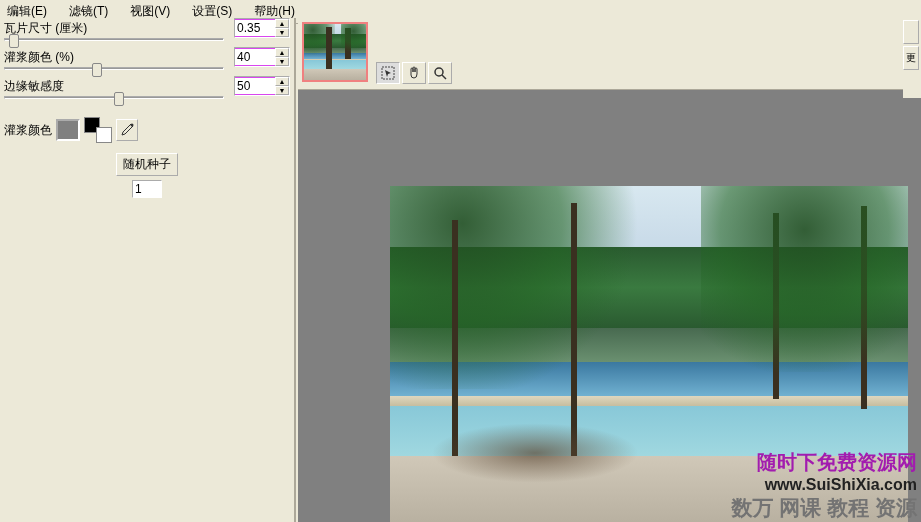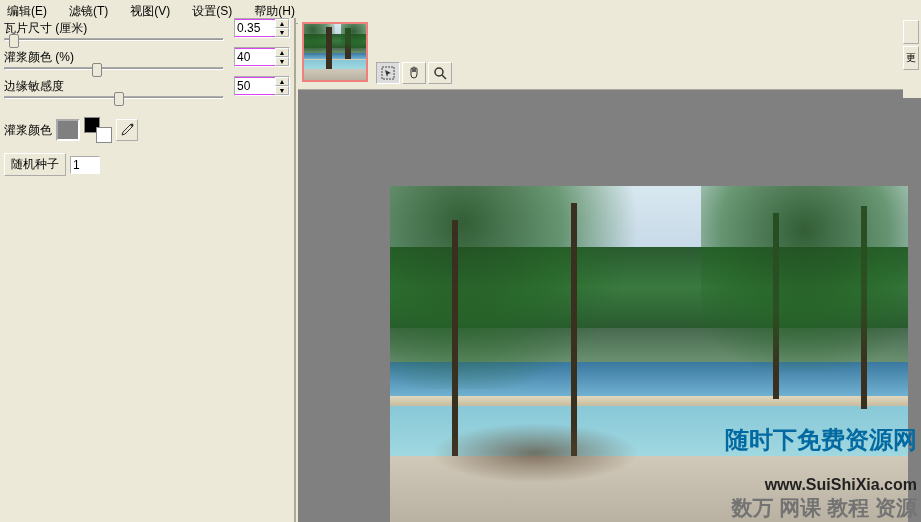--- a/index.html
+++ b/index.html
@@ -115,20 +115,21 @@
       border: 1px outset #fff;
       padding: 2px 6px;
       font-size: 12px;
       font-family: inherit;
       cursor: pointer;
     }
     .seed-row {
       display: flex;
       align-items: center;
       gap: 4px;
+      flex-direction: column;
     }
     .seed-input {
       width: 30px;
       border: 1px inset #fff;
       padding: 1px 2px;
       font-size: 12px;
     }
     .main-area {
       position: absolute;
       left: 298px;
@@ -198,22 +199,22 @@
       line-height: 22px;
       background: #ece9d8;
     }
     .watermark {
       position: absolute;
       right: 4px;
       bottom: 0px;
       text-align: right;
       pointer-events: none;
     }
-    .wm1 { font-size: 24px; font-weight: bold; color: #0369a1; font-family: "KaiTi", serif; }
-    .wm2 { font-size: 16px; color: #222; font-family: Arial; font-weight: bold; margin-top: 20px; }
+    .wm1 { font-size: 20px; font-weight: bold; color: #a21caf; font-family: "KaiTi", serif; }
+    .wm2 { font-size: 16px; color: #222; font-family: Arial; font-weight: bold; }
     .wm3 { font-size: 21px; font-weight: bold; color: #737373; font-family: "SimHei", sans-serif; }
     
     .scene {
       width: 100%; height: 100%;
       background: linear-gradient(to bottom,
         #d8e8f0 0%, #c8dae8 18%,
         #2a5a30 18%, #3a7a40 30%, #2a5a30 42%,
         #486a50 42%, #6a9070 52%,
         #3a78a0 52%, #70b0d0 62%,
         #e0d8c0 62%, #c8bea0 65%,

